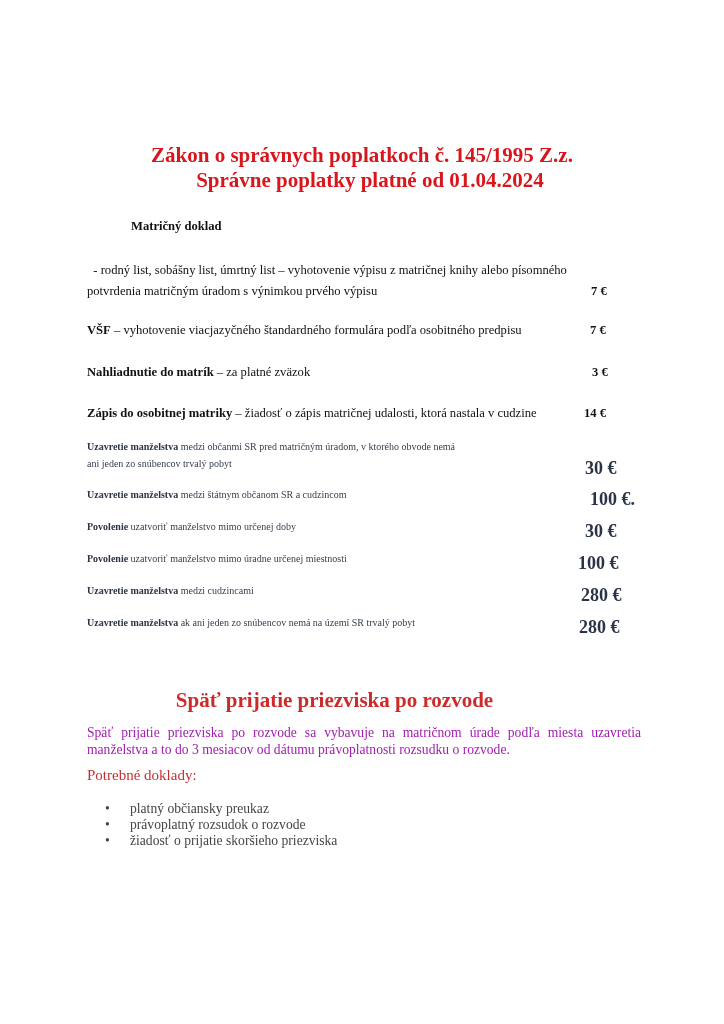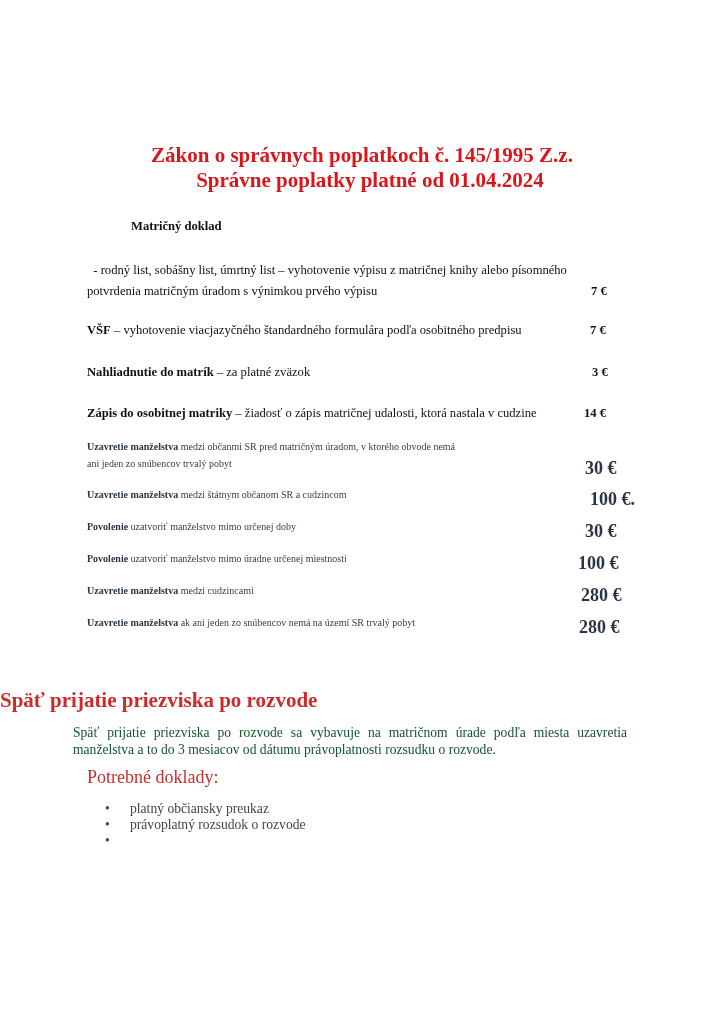--- a/index.html
+++ b/index.html
@@ -7,25 +7,25 @@
          font-family: "Liberation Serif", "DejaVu Serif", serif; color: #111; }
   .abs { position: absolute; white-space: nowrap; }
   .title { left: 0; width: 724px; text-align: center; font-weight: bold; color: #d9161c;
            font-size: 21px; line-height: 24px; }
   .s1 { font-size: 12.6px; color: #111; }
   .s1 b { font-weight: bold; }
   .s2 { font-size: 10px; color: #333d4f; }
   .s2 b { font-weight: bold; color: #2b3446; }
   .price { font-weight: bold; color: #111; font-size: 12.6px; }
   .price2 { font-weight: bold; color: #2b3446; font-size: 18px; }
-  .h2 { left: 0; width: 669px; text-align: left; font-weight: bold; color: #cc2b2b;
+  .h2 { left: 0; width: 669px; text-align: center; font-weight: bold; color: #cc2b2b;
         font-size: 21px; line-height: 24px; }
-  .para { left: 73px; width: 554px; font-size: 13.6px; color: #14532d; white-space: normal;
+  .para { left: 87px; width: 554px; font-size: 13.6px; color: #a21caf; white-space: normal;
           line-height: 17px; text-align: justify; }
-  .red { color: #c62f2f; font-size: 18px; text-align: right; }
+  .red { color: #c62f2f; font-size: 15px; text-align: right; }
   .bullet-list { left: 105px; margin: 0; padding: 0; list-style: none; font-size: 13.6px; color: #444; }
   .bullet-list li { position: relative; padding-left: 25px; line-height: 16px; }
   .bullet-list li .dot { position: absolute; left: 0; top: 0; }
 </style>
 </head>
 <body>
 
 <div class="abs title" style="top:143px;">Zákon o správnych poplatkoch č. 145/1995 Z.z.</div>
 <div class="abs title" style="top:168px;margin-left:8px;">Správne poplatky platné od 01.04.2024</div>
 
@@ -80,14 +80,14 @@
 </div>
 <div class="abs price2" style="left:579px; top:617px;">280 €</div>
 
 <div class="abs h2" style="top:688px;">Späť prijatie priezviska po rozvode</div>
 <div class="abs para" style="top:724px;">Späť prijatie priezviska po rozvode sa vybavuje na matričnom úrade podľa miesta uzavretia manželstva a to do 3 mesiacov od dátumu právoplatnosti rozsudku o rozvode.</div>
 <div class="abs red" style="left:87px; top:767px;">Potrebné doklady:</div>
 
 <ul class="abs bullet-list" style="top:801px;">
   <li><span class="dot">•</span><span>platný občiansky preukaz</span></li>
   <li><span class="dot">•</span><span>právoplatný rozsudok o rozvode</span></li>
-  <li><span class="dot">•</span></li>
+  <li><span class="dot">•</span><span>žiadosť o prijatie skoršieho priezviska</span></li>
 </ul>
 
 </body></html>

